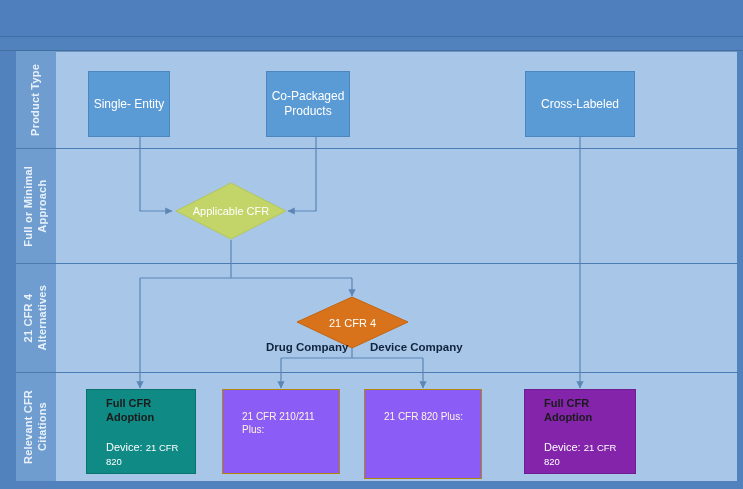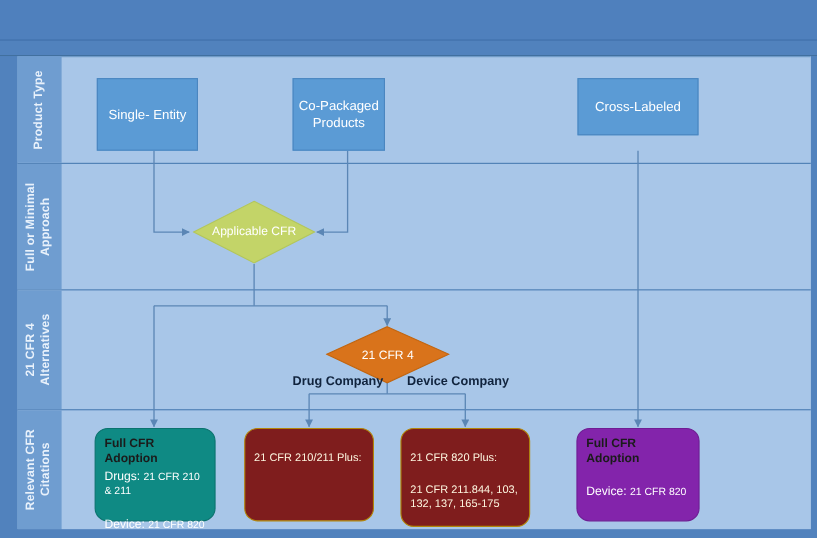--- a/index.html
+++ b/index.html
@@ -29,27 +29,27 @@
   .lane-body{position:absolute;left:56px;width:681px;background:#a8c6e8;}
   .lane-rule{position:absolute;left:16px;width:721px;height:1px;background:#4a7cb2;}
   .lane-rule.thin{background:#6b96c4;}
 
   
   .node{position:absolute;box-sizing:border-box;display:flex;
         align-items:center;justify-content:center;text-align:center;
         color:#ffffff;line-height:1.25;}
   .pt-box{background:#5b9bd5;border:1px solid #4a86c0;font-size:12px;}
   .cite{align-items:flex-start;justify-content:flex-start;text-align:left;
-        padding:7px 8px 6px 8px;font-size:10px;border-radius:12px;}
+        padding:7px 8px 6px 19px;font-size:10px;}
   .cite .hdr{color:#1b1b1b;font-weight:bold;font-size:11px;display:block;}
   .cite .ln{display:block;margin-top:2px;}
   .cite .lbl{font-size:11px;}
   .cite .sm{font-size:9.5px;}
   .teal{background:#0f8a84;border:1px solid #0b736e;}
-  .gold{background:#7f1d1d;border:1px solid #b2860a;color:#fdf6e0;}
+  .gold{background:#8b5cf6;border:1px solid #b2860a;color:#fdf6e0;}
   .purple{background:#8324ab;border:1px solid #6f1d93;}
 
   
   .dia{position:absolute;}
   .dia svg{display:block;}
   .dia .dtext{position:absolute;left:0;top:0;width:100%;height:100%;
     display:flex;align-items:center;justify-content:center;
     color:#ffffff;font-size:11px;text-align:center;}
 
   
@@ -118,29 +118,29 @@
 
       <path d="M352,348 L352,358"></path>
       <path d="M281,358 L423,358"></path>
       <path d="M281,358 L281,388" marker-end="url(#ar)"></path>
       <path d="M423,358 L423,388" marker-end="url(#ar)"></path>
 
       <path d="M580,137 L580,388" marker-end="url(#ar)"></path>
     </g>
   </svg>
 
-  <div class="node pt-box" style="left:88px;top:71px;width:92px;height:66px;">
+  <div class="node pt-box" style="left:88px;top:71px;width:82px;height:66px;">
     <span>Single- Entity</span>
   </div>
 
   <div class="node pt-box" style="left:266px;top:71px;width:84px;height:66px;">
     <span>Co-Packaged<br>Products</span>
   </div>
 
-  <div class="node pt-box" style="left:525px;top:71px;width:110px;height:52px;">
+  <div class="node pt-box" style="left:525px;top:71px;width:110px;height:66px;">
     <span>Cross-Labeled</span>
   </div>
 
   <div class="dia" style="left:175px;top:182px;width:112px;height:58px;">
     <svg width="112" height="58" viewBox="0 0 112 58">
       <polygon points="56,1 111,29 56,57 1,29" fill="#c3d468" stroke="#b3c65a" stroke-width="1"></polygon>
     </svg>
     <div class="dtext">Applicable CFR</div>
   </div>
 
@@ -150,38 +150,36 @@
     </svg>
     <div class="dtext">21 CFR 4</div>
   </div>
 
   <div class="branch-lbl" style="left:249px;top:341px;padding-left:17px;">Drug  Company</div>
   <div class="branch-lbl" style="left:370px;top:341px;">Device Company</div>
 
   <div class="node cite teal" style="left:86px;top:389px;width:110px;height:85px;">
     <div>
       <span class="hdr">Full CFR Adoption</span>
-      <span class="ln lbl">Drugs: <span class="sm">21 CFR 210 &amp; 211</span></span>
       <span class="ln">&nbsp;</span>
       <span class="ln lbl">Device: <span class="sm">21 CFR 820</span></span>
     </div>
   </div>
 
   <div class="node cite gold" style="left:222px;top:389px;width:118px;height:85px;">
     <div style="padding-top:12px;">
       <span class="ln">21 CFR 210/211 Plus:</span>
       <span class="ln">&nbsp;</span>
     </div>
   </div>
 
   <div class="node cite gold" style="left:364px;top:389px;width:118px;height:90px;">
     <div style="padding-top:12px;">
       <span class="ln">21 CFR 820 Plus:</span>
       <span class="ln">&nbsp;</span>
-      <span class="ln">21 CFR 211.844, 103, 132, 137, 165-175</span>
     </div>
   </div>
 
   <div class="node cite purple" style="left:524px;top:389px;width:112px;height:85px;">
     <div>
       <span class="hdr">Full CFR Adoption</span>
       <span class="ln">&nbsp;</span>
       <span class="ln lbl">Device: <span class="sm">21 CFR 820</span></span>
     </div>
   </div>

